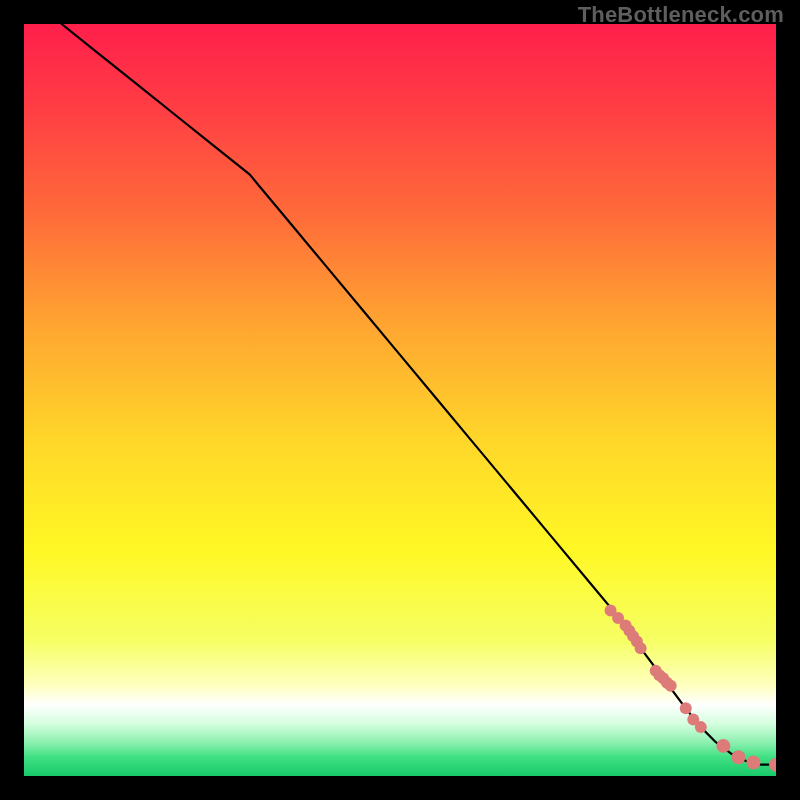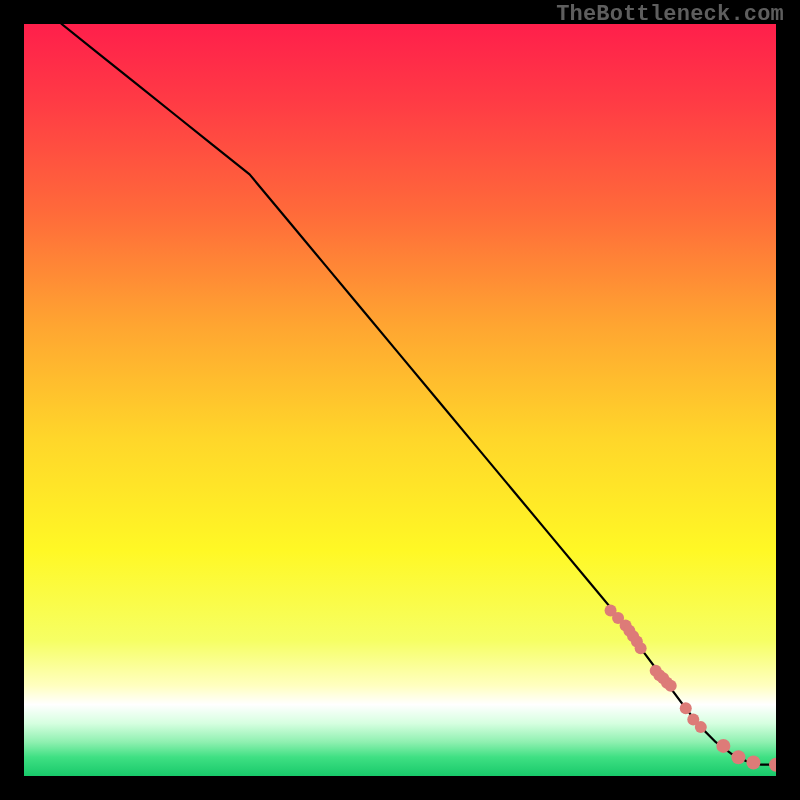--- a/index.html
+++ b/index.html
@@ -9,21 +9,20 @@
     width: 800px;
     height: 800px;
     overflow: hidden;
     font-family: Arial, Helvetica, sans-serif;
   }
   .frame {
     position: relative;
     width: 800px;
     height: 604px;
     background: #000;
-    font-family: Liberation Mono, monospace;
   }
   .watermark {
     position: absolute;
     top: 2px;
     right: 16px;
     font-size: 22px;
     font-weight: 600;
     color: #5e5e5e;
     letter-spacing: 0.2px;
   }

